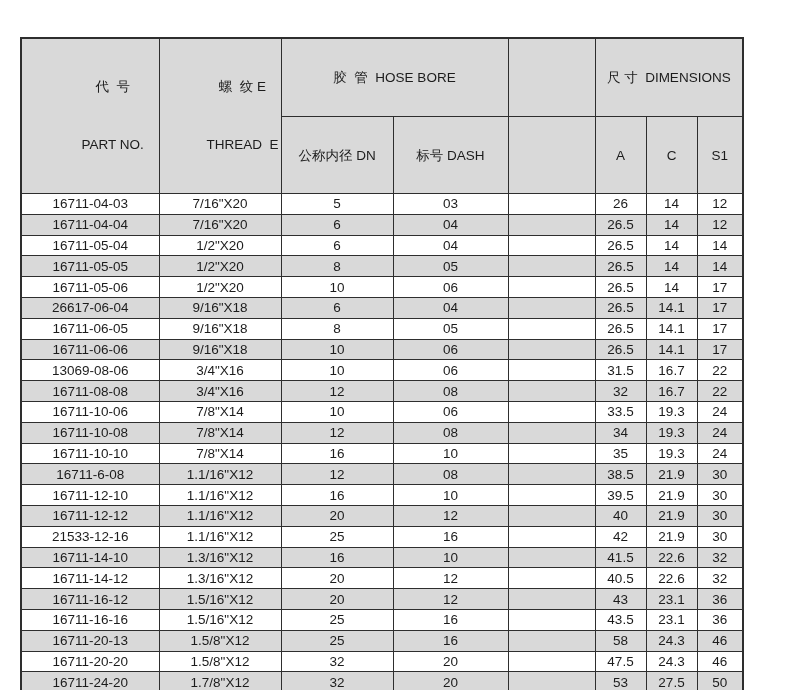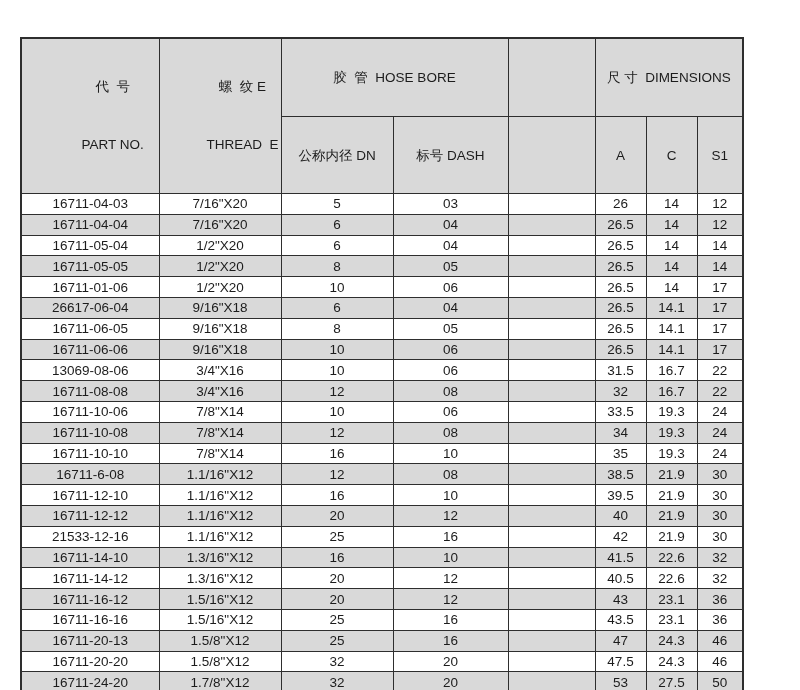--- a/index.html
+++ b/index.html
@@ -111,21 +111,21 @@
           <td>16711-05-05</td>
           <td>1/2"X20</td>
           <td>8</td>
           <td>05</td>
           <td></td>
           <td>26.5</td>
           <td>14</td>
           <td>14</td>
         </tr>
         <tr>
-          <td>16711-01-06</td>
+          <td>16711-05-06</td>
           <td>1/2"X20</td>
           <td>10</td>
           <td>06</td>
           <td></td>
           <td>26.5</td>
           <td>14</td>
           <td>17</td>
         </tr>
         <tr class="shaded">
           <td>26617-06-04</td>
@@ -286,21 +286,21 @@
           <td>43.5</td>
           <td>23.1</td>
           <td>36</td>
         </tr>
         <tr class="shaded">
           <td>16711-20-13</td>
           <td>1.5/8"X12</td>
           <td>25</td>
           <td>16</td>
           <td></td>
-          <td>47</td>
+          <td>58</td>
           <td>24.3</td>
           <td>46</td>
         </tr>
         <tr>
           <td>16711-20-20</td>
           <td>1.5/8"X12</td>
           <td>32</td>
           <td>20</td>
           <td></td>
           <td>47.5</td>

